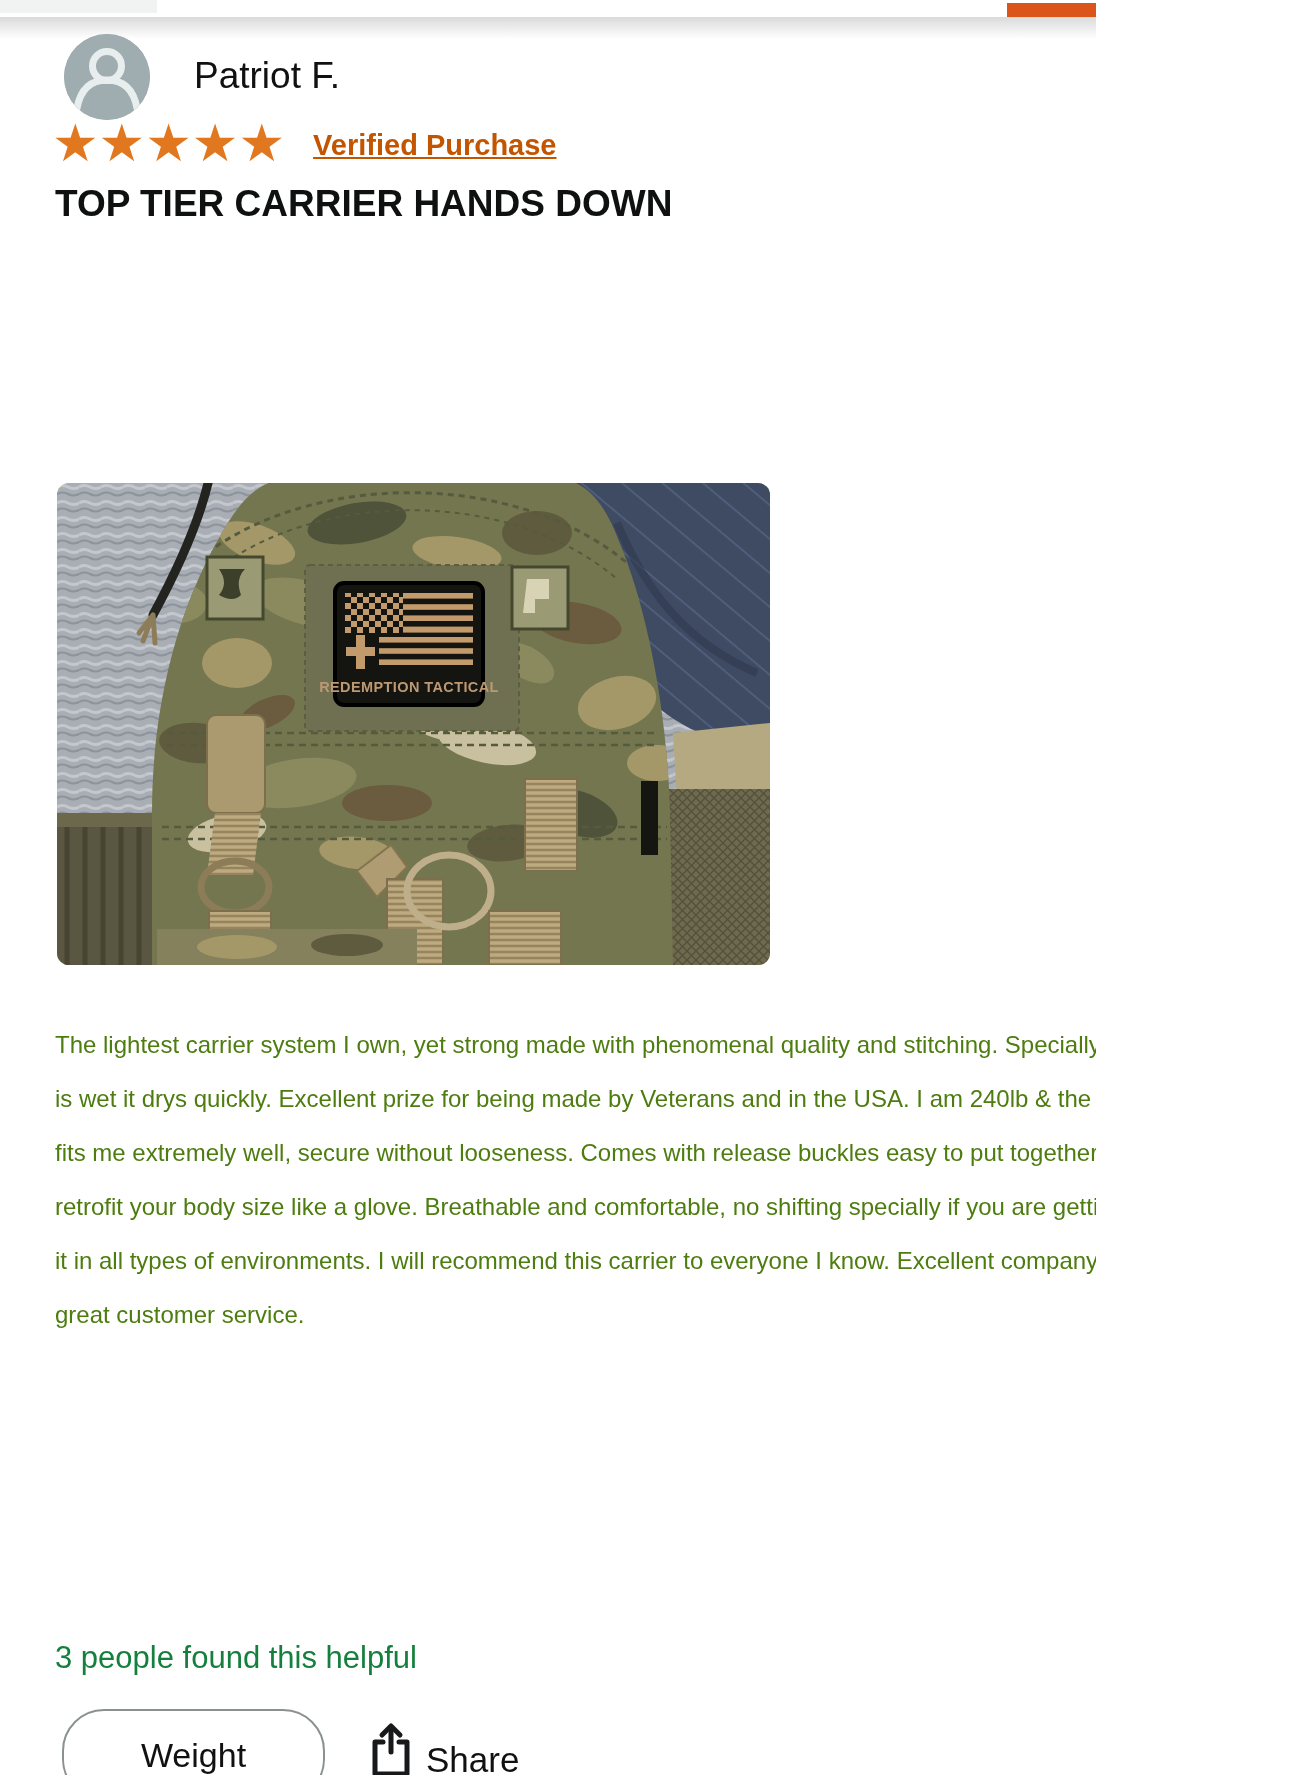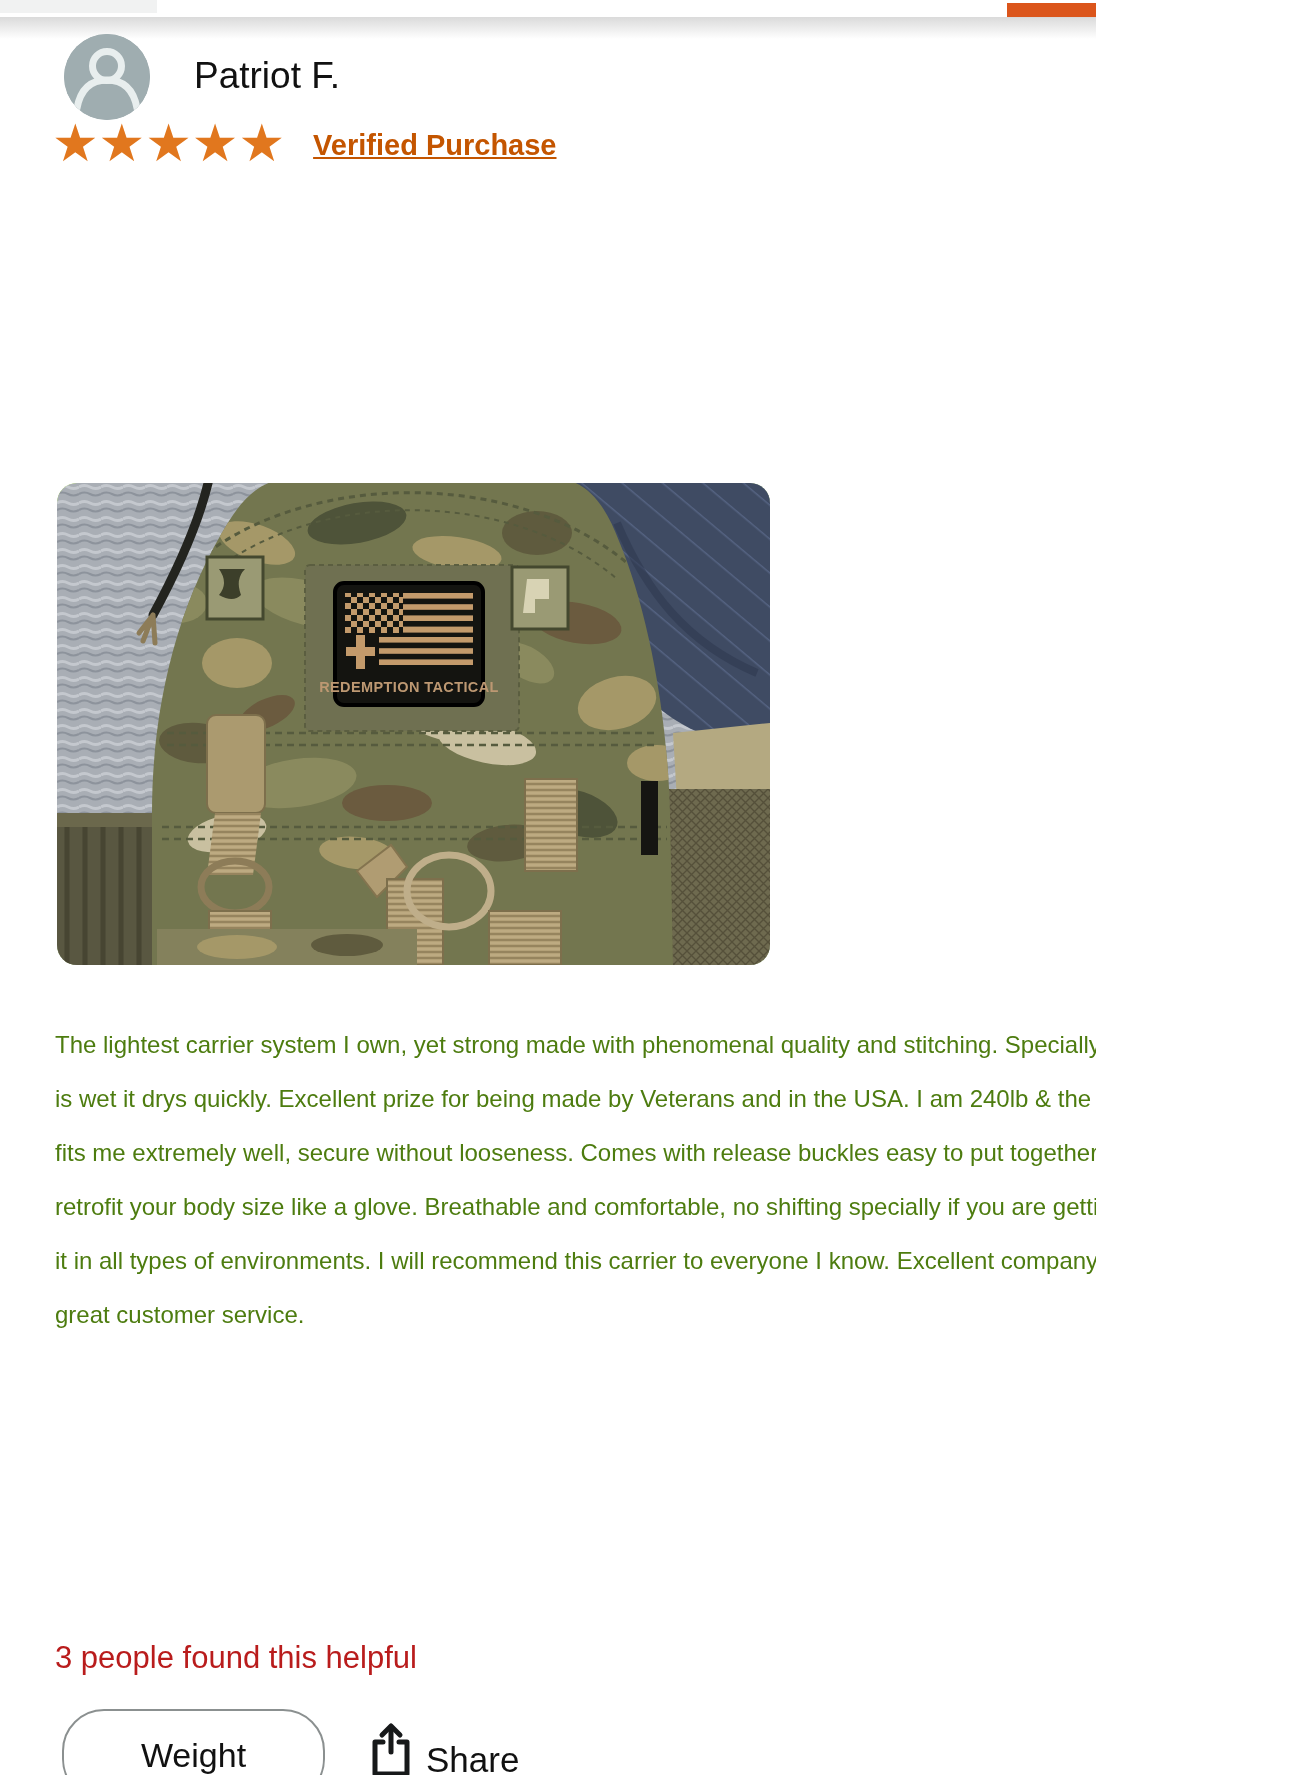--- a/index.html
+++ b/index.html
@@ -23,31 +23,31 @@
   .verified{margin-left:28px;font-size:29px;font-weight:bold;color:#C45500;position:relative;top:2px;text-decoration:underline;}
 
   .review-title{position:absolute;top:183px;left:55px;font-size:37px;font-weight:bold;color:#0F1111;}
   .review-date{position:absolute;top:240px;left:55px;font-size:33px;color:#565959;}
 
   .attrs{position:absolute;top:289px;left:55px;width:1080px;font-size:33px;color:#565959;line-height:53px;}
   .attr-divider{display:inline-block;width:2px;height:34px;background:#d5d9d9;margin:0 21px;
                 vertical-align:-6px;}
 
   
-  .photo{position:absolute;top:483px;left:57px;width:713px;height:482px;border-radius:20px;
+  .photo{position:absolute;top:483px;left:57px;width:713px;height:482px;border-radius:12px;
          overflow:hidden;background:#bef264;}
   .photo svg{display:block;}
 
   .review-body{position:absolute;top:1012px;left:55px;width:1125px;font-size:24px;
                line-height:54px;color:#4d7c0f;margin-top:6px;}
 
   .scroll-thumb{position:absolute;left:1272px;top:1057px;width:10px;height:86px;border-radius:6px;
                 background:#7a7a7a;}
 
-  .helpful-count{position:absolute;top:1640px;left:55px;font-size:31px;color:#b91c1c;}
+  .helpful-count{position:absolute;top:1640px;left:55px;font-size:31px;color:#15803d;}
 
   
   .helpful-btn{position:absolute;top:1709px;left:62px;width:263px;height:92px;border:2px solid #8b9090;
                border-radius:42px;background:#fff;text-align:center;box-sizing:border-box;
                font-size:34px;color:#111;padding-top:25px;cursor:pointer;}
   .share-btn{position:absolute;top:1722px;left:370px;display:flex;align-items:flex-start;cursor:pointer;}
   .share-btn .lbl{font-size:35px;color:#111;margin-left:14px;margin-top:18px;}
   .report-link{position:absolute;top:1740px;left:1105px;font-size:35px;color:#0F1111;cursor:pointer;}
 </style>
 </head>
@@ -66,20 +66,21 @@
       <path d="M13,74 C17,53 29,46 43,46 C57,46 69,53 73,74" fill="none" stroke="#e8eeee" stroke-width="7" stroke-linecap="round"></path>
     </svg>
   </div>
   <div class="author-name">Patriot F.</div>
 
   <div class="rating-row">
     <span class="stars">★★★★★</span>
     <span class="verified">Verified Purchase</span>
   </div>
 
+  <div class="review-title">TOP TIER CARRIER HANDS DOWN</div>
 
 
   <div class="photo">
     <svg width="713" height="482" viewBox="0 0 713 482">
       <defs>
         <pattern id="couch" width="22" height="16" patternUnits="userSpaceOnUse">
           <rect width="22" height="16" fill="#a9aeb5"></rect>
           <path d="M0 4 Q5.5 1 11 4 T22 4" stroke="#c4c8ce" stroke-width="3" fill="none"></path>
           <path d="M0 11 Q5.5 8 11 11 T22 11" stroke="#8d939c" stroke-width="2" fill="none"></path>
         </pattern>

